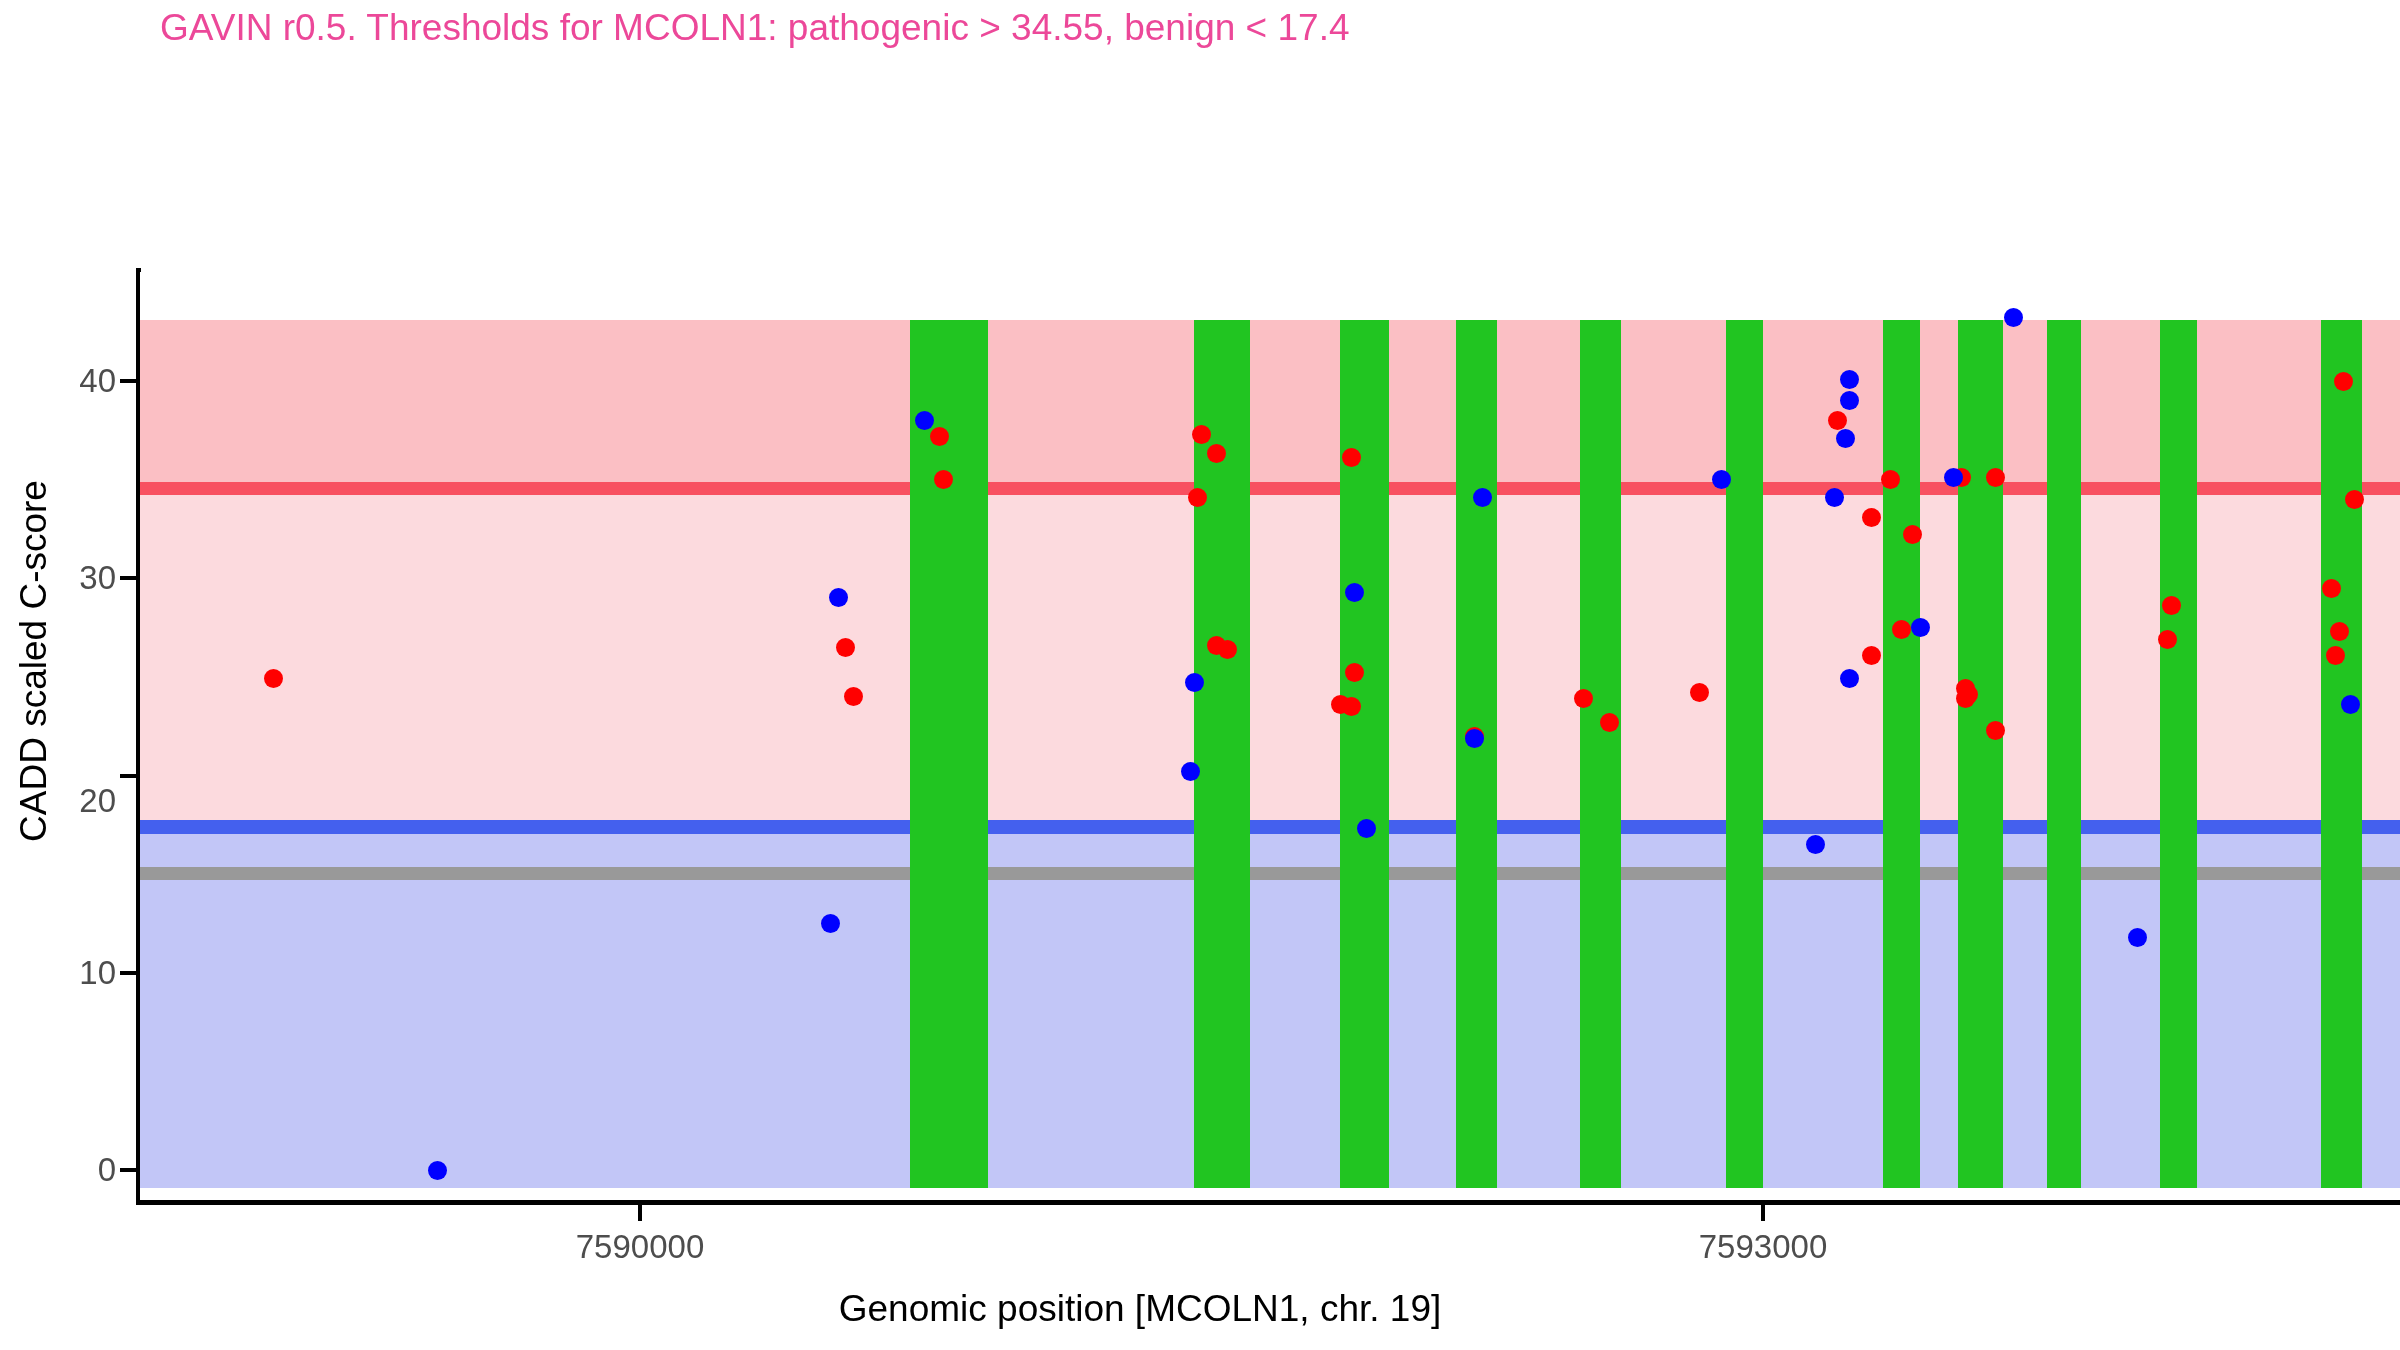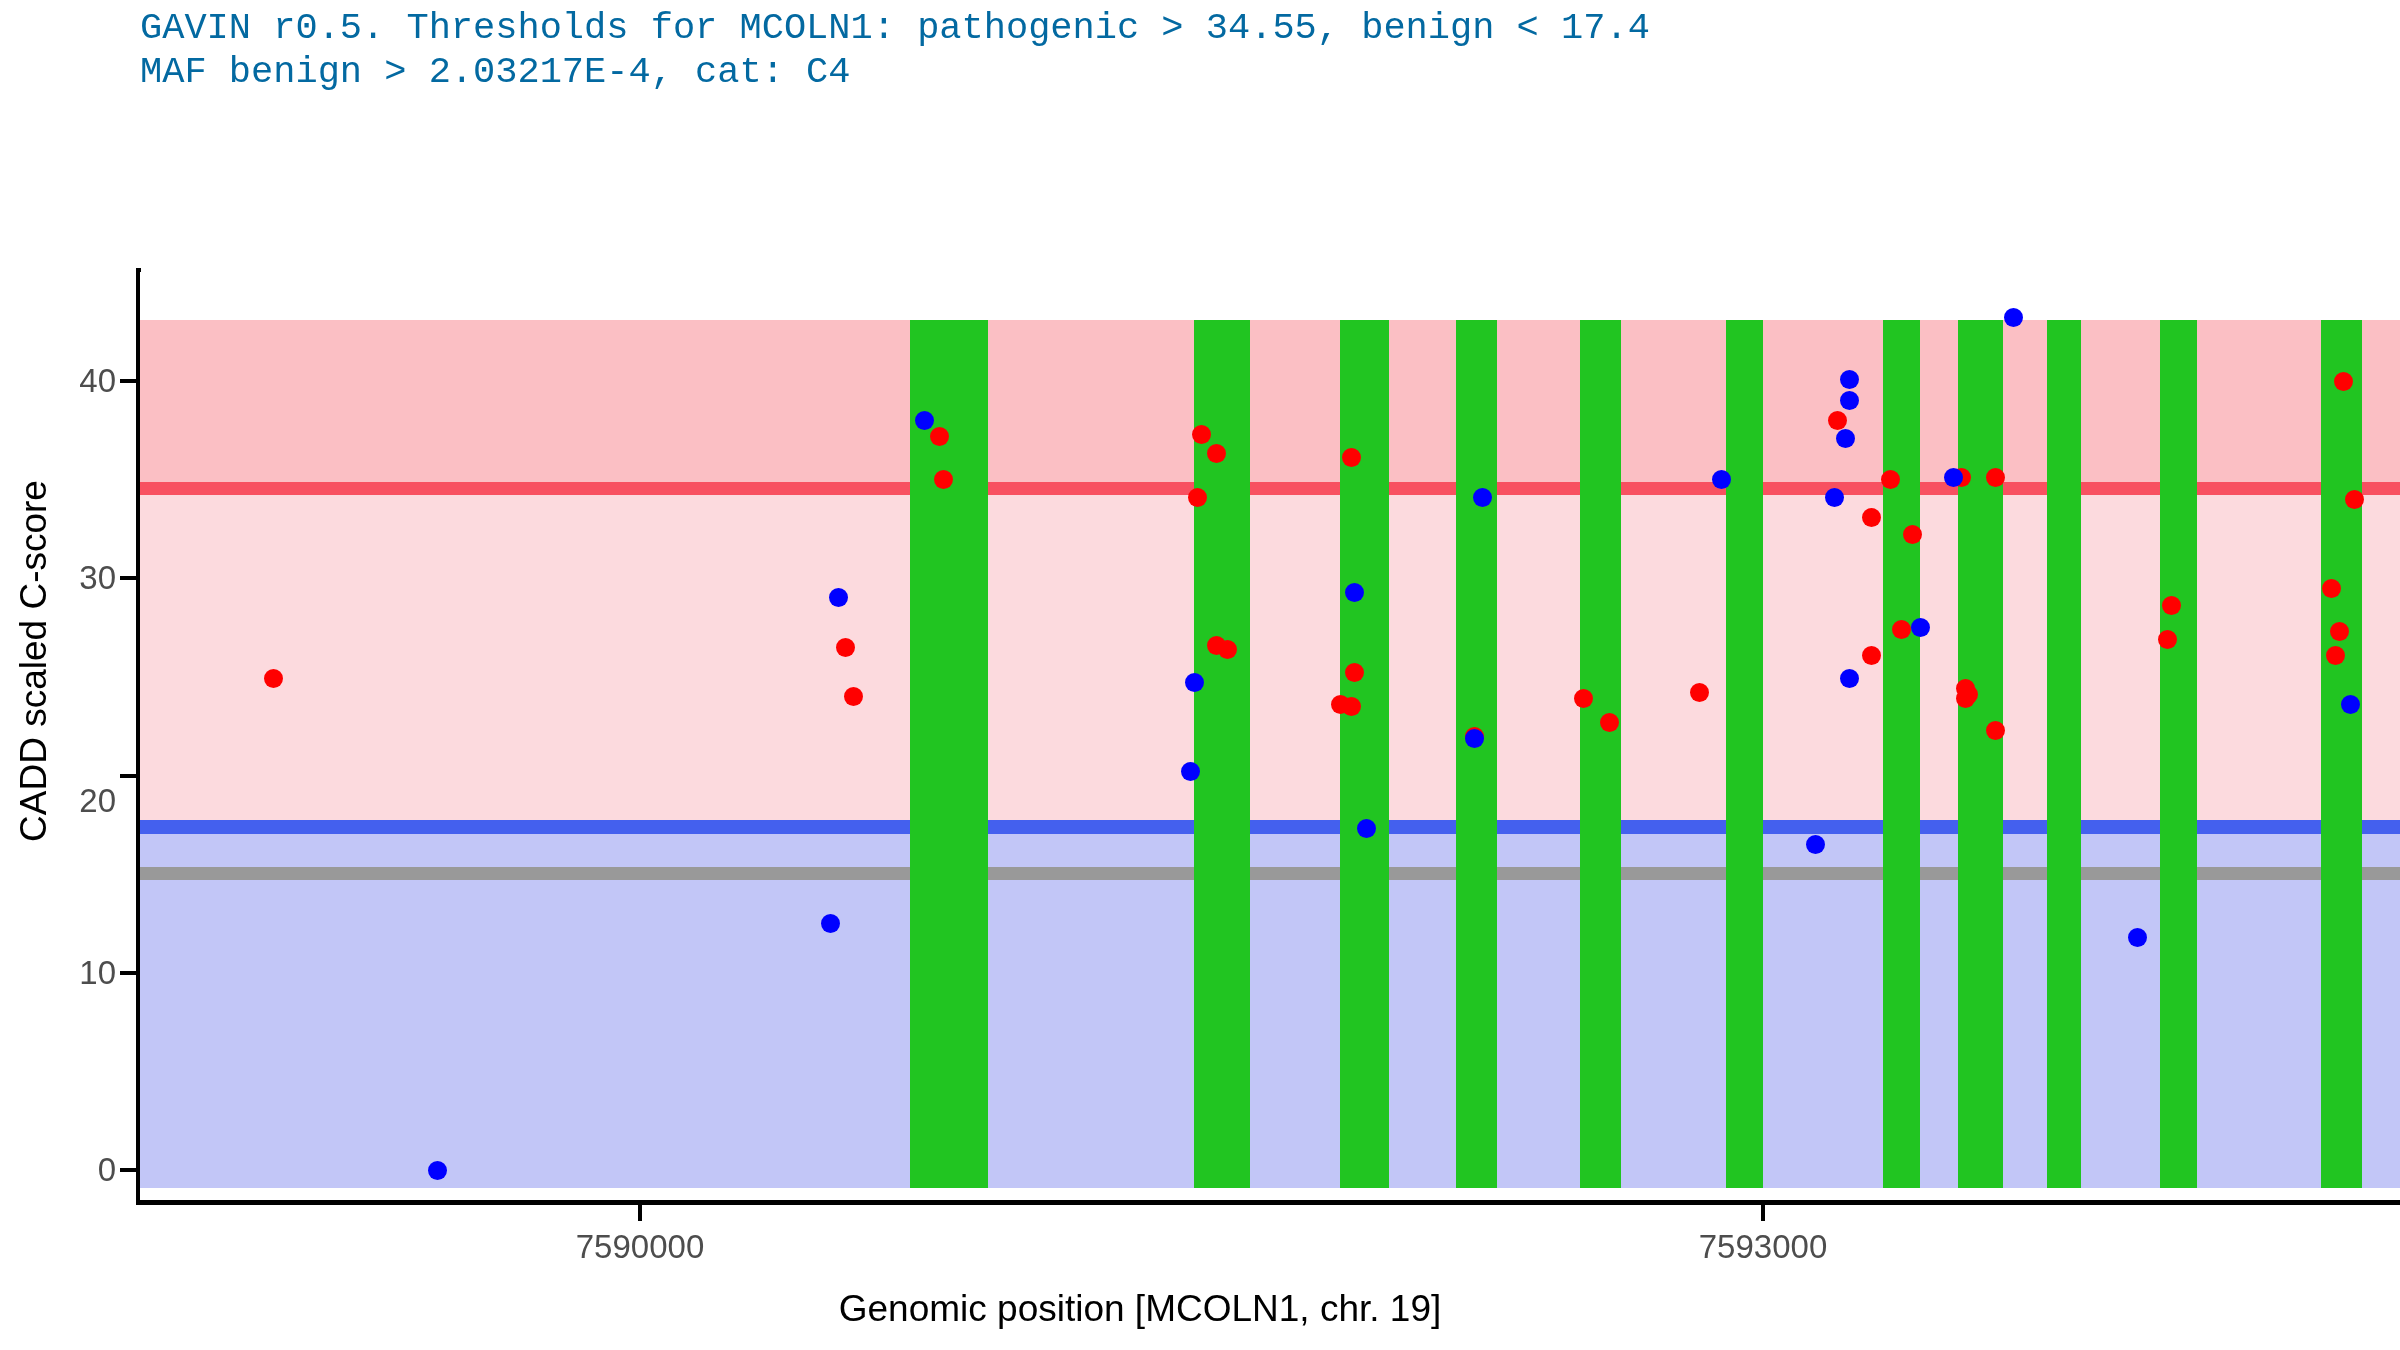--- a/index.html
+++ b/index.html
@@ -2,22 +2,23 @@
 <html><head>
 <meta charset="utf-8">
 <style>
   html,body{margin:0;padding:0;background:#ffffff;}
   body{width:2400px;height:1350px;font-family:"Liberation Sans",sans-serif;overflow:hidden;}
   #root{position:relative;width:2400px;height:1350px;background:#fff;}
 
   
   #title-block{position:absolute;left:140px;top:6px;width:2240px;}
   #title-block .tline{
-    font-size:37px;line-height:44px;color:#0369a1;white-space:pre;
-    font-family:Liberation Mono, monospace;
+    font-size:37px;line-height:44px;color:#ec4899;white-space:pre;
+    font-family:Liberation Sans, sans-serif;
+    margin-left:20px;
   }
 
   
   #panel{position:absolute;left:140px;top:272px;width:2260px;height:928px;overflow:hidden;background:#fff;}
 
   .band{position:absolute;left:0;width:2260px;}
 
   .exon{position:absolute;top:0;height:928px;background:#21c521;}
 
   .pt{position:absolute;width:19px;height:19px;border-radius:50%;margin-left:-9.5px;margin-top:-9.5px;}
@@ -48,21 +49,20 @@
     font-size:37px;color:#000;white-space:nowrap;font-family:"Liberation Sans",sans-serif;
   }
 </style>
 </head>
 <body>
 
 <div id="root">
 
   <div id="title-block">
       <div class="tline">GAVIN r0.5. Thresholds for MCOLN1: pathogenic &gt; 34.55, benign &lt; 17.4</div>
-      <div class="tline">MAF benign &gt; 2.03217E-4, cat: C4</div>
     </div>
 
   <div id="ylabels">
       <div class="ylab" style="top: 1170px;">0</div>
       <div class="ylab" style="top: 972.75px; margin-left: 16px;">10</div>
       <div class="ylab" style="top: 801px;">20</div>
       <div class="ylab" style="top: 578.25px;">30</div>
       <div class="ylab" style="top: 381px;">40</div>
     </div>
   <div id="yaxis-line"></div>

